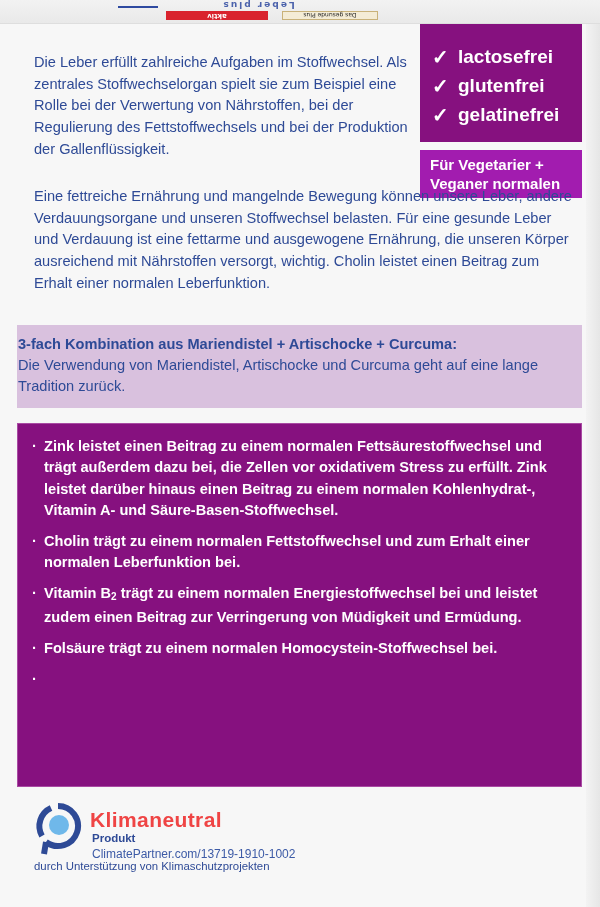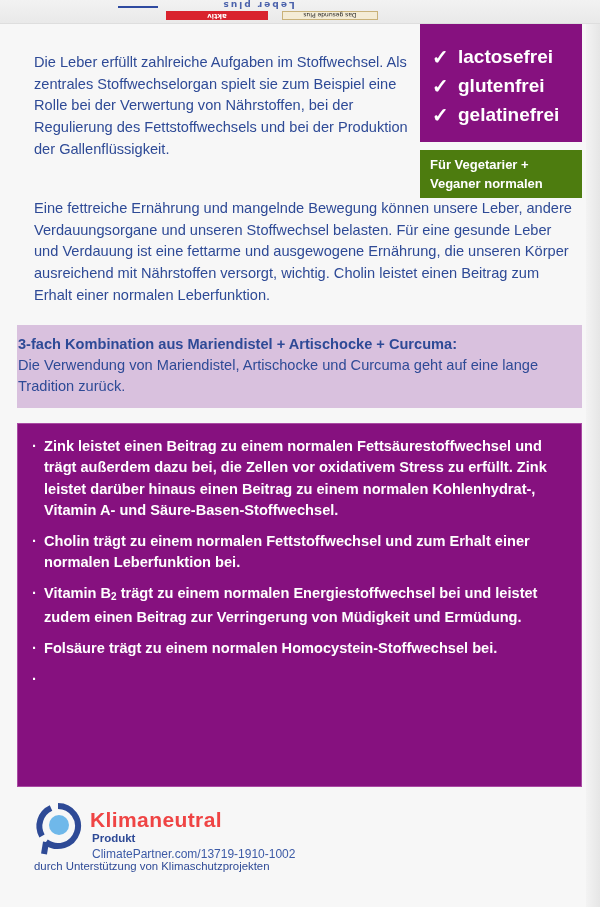--- a/index.html
+++ b/index.html
@@ -41,34 +41,33 @@
     .intro {
       position: absolute; left: 34px; top: 20px; width: 380px;
       font-size: 14.6px; line-height: 21.7px; color: #2e4a96;
       font-family: "Liberation Sans", sans-serif;
       margin-top: 8px;
     }
     .intro2 {
       position: absolute; left: 34px; top: 162px; width: 540px;
       font-size: 14.6px; line-height: 21.7px; color: #2e4a96;
       font-family: "Liberation Sans", sans-serif;
-      margin-top: 12px;
     }
 
     .badge-purple {
       position: absolute; left: 420px; top: 0; width: 162px; height: 118px;
       background: #86117f; color: #fff; padding: 18px 0 0 12px;
       font-family: "Liberation Sans", sans-serif;
     }
     .badge-row { display: flex; align-items: center; height: 29px; font-size: 19px; font-weight: bold; }
     .badge-row .check { width: 26px; font-size: 20px; font-weight: bold; }
     .badge-green {
       position: absolute; left: 420px; top: 126px; width: 162px; height: 48px;
-      background: #4d7c0f; color: #fff; padding: 5px 0 0 10px;
-      font-size: 13px; line-height: 19px; font-weight: bold;
+      background: #a21caf; color: #fff; padding: 5px 0 0 10px;
+      font-size: 15px; line-height: 19px; font-weight: bold;
       font-family: "Liberation Sans", sans-serif;
     }
 
     .tradition {
       position: absolute; left: 17px; top: 301px; width: 565px; height: 83px;
       background: #d9c1de; padding: 9px 0 0 1px;
       font-size: 14.6px; line-height: 21px; color: #2e4a96;
       font-family: "Liberation Sans", sans-serif;
     }
     .tradition .title { font-weight: bold; }

